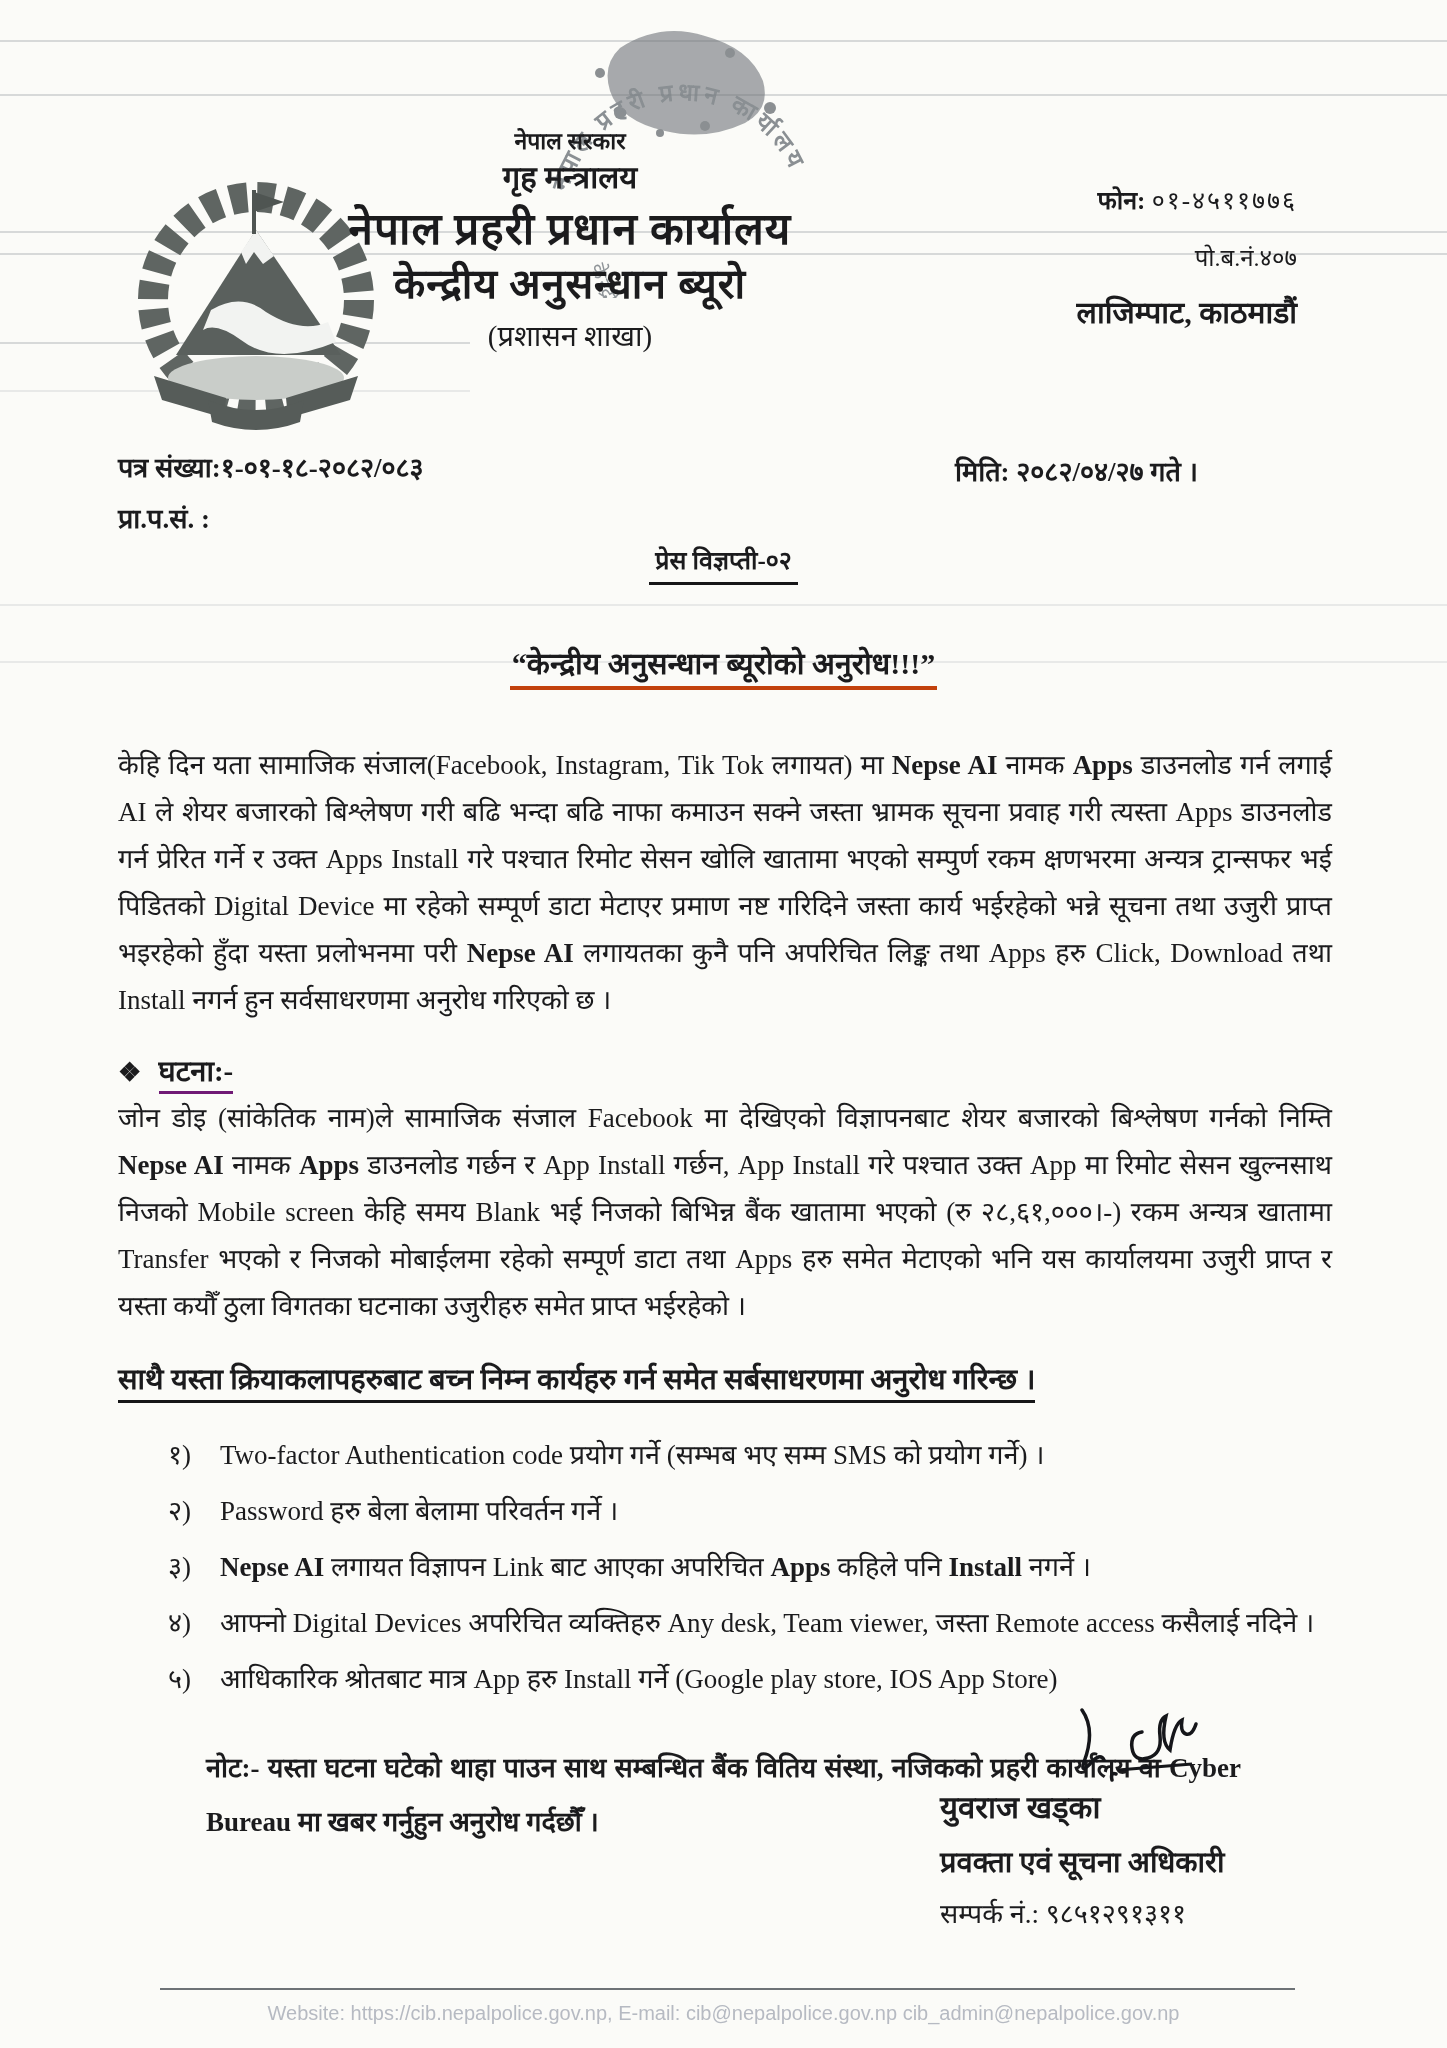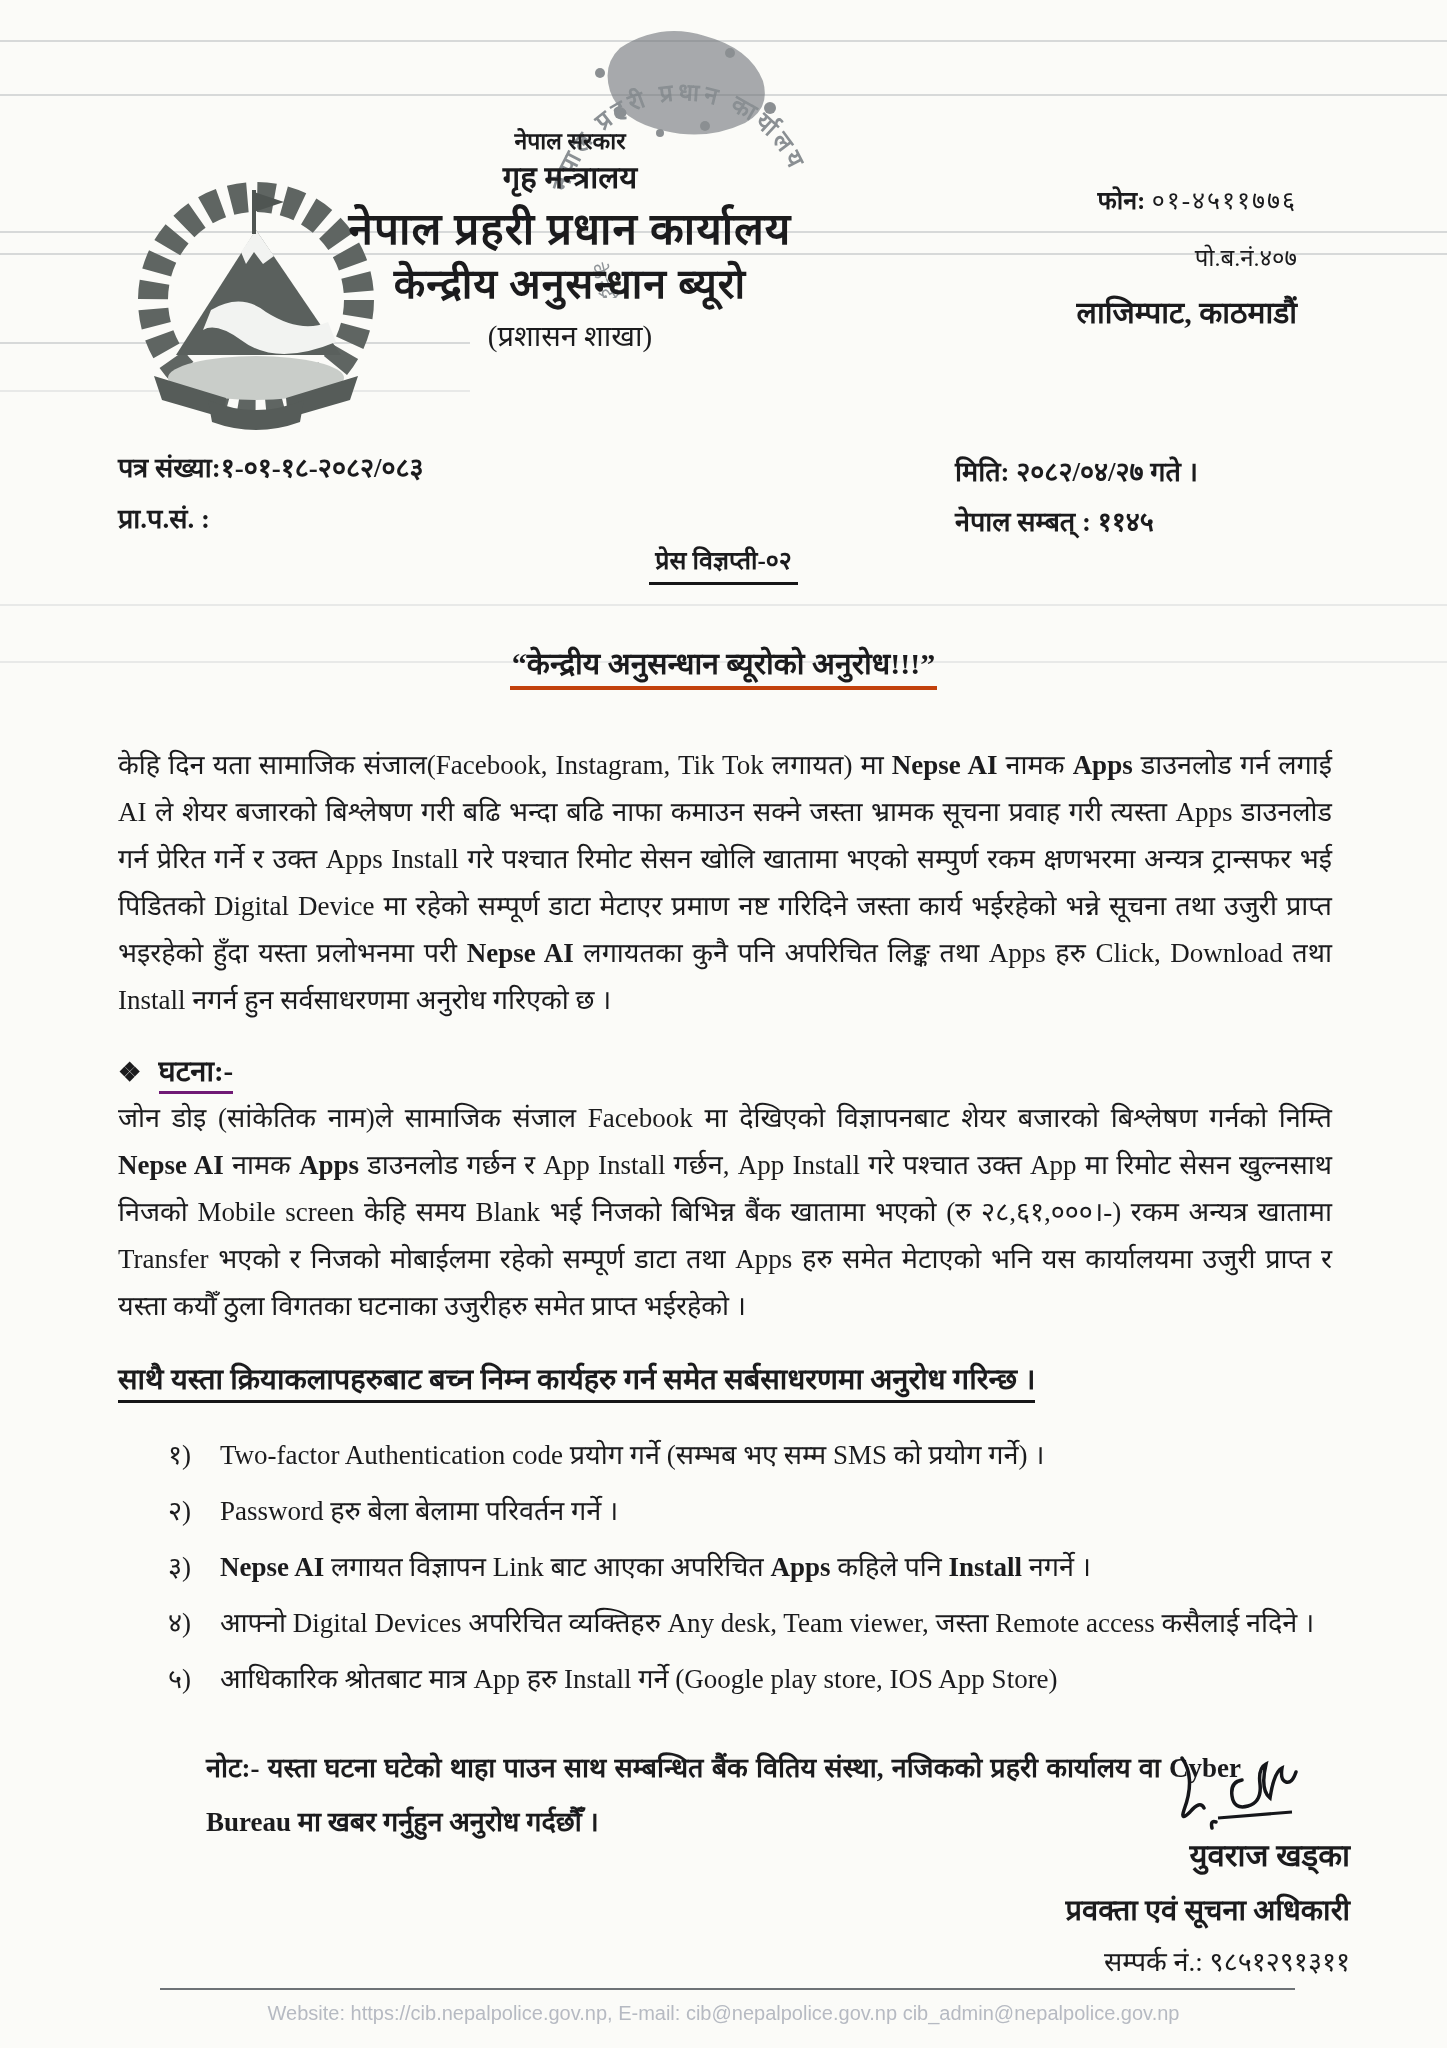--- a/index.html
+++ b/index.html
@@ -38,21 +38,21 @@
   .section-head{margin:26px 0 6px;font-size:29px;font-weight:700;}
   .section-head .diamond{font-size:26px;margin-right:10px;}
   .section-head .lbl{border-bottom:3px solid #701a75;padding-bottom:4px;}
   .advice-head{margin-top:28px;font-size:29px;font-weight:700;}
   .advice-head span{border-bottom:3px solid #161618;padding-bottom:5px;}
   .adv-list{margin:30px 0 0;padding:0 0 0 50px;list-style:none;}
   .adv-list li{font-size:27px;line-height:56px;}
   .adv-list .n{display:inline-block;width:52px;}
   .note{margin:34px 0 0 88px;width:1035px;font-size:27px;font-weight:700;line-height:54px;text-align:justify;}
   
-  .sig-block{position:absolute;left:940px;top:1740px;width:410px;text-align:right;}
+  .sig-block{position:absolute;left:940px;top:1692px;width:410px;text-align:left;}
   .sig-mark{width:190px;height:95px;margin-left:120px;}
   .sig-name{font-size:31px;font-weight:700;margin-top:-6px;}
   .sig-rank{font-size:28px;margin-top:12px;}
   .sig-role{font-size:29px;font-weight:700;margin-top:14px;}
   .sig-contact{font-size:27px;margin-top:14px;}
   
   .footer-rule{position:absolute;left:160px;top:1988px;width:1135px;height:2px;background:#6d7276;}
   .footer-text{position:absolute;left:0;top:2002px;width:100%;text-align:center;
     font-size:20px;color:#b6bac2;font-family:"Liberation Sans","DejaVu Sans",sans-serif;}
   b{font-family:inherit;}
@@ -122,21 +122,20 @@
     <div class="pobox">पो.ब.नं.४०७</div>
     <div class="address">लाजिम्पाट, काठमाडौं</div>
   </div>
 
   <div class="meta-left">
     <div>पत्र संख्या:१-०१-१८-२०८२/०८३</div>
     <div>प्रा.प.सं. :</div>
   </div>
   <div class="meta-right">
     <div>मिति: २०८२/०४/२७ गते ।</div>
-    <div>नेपाल सम्बत् : ११४५</div>
   </div>
 
   <div class="title"><span>प्रेस विज्ञप्ती-०२</span></div>
   <div class="subtitle"><span>“केन्द्रीय अनुसन्धान ब्यूरोको अनुरोध!!!”</span></div>
 
   <div class="content">
     <p class="para">केहि दिन यता सामाजिक संजाल(Facebook, Instagram, Tik Tok लगायत) मा <b>Nepse AI</b> नामक <b>Apps</b> डाउनलोड गर्न लगाई AI ले शेयर बजारको बिश्लेषण गरी बढि भन्दा बढि नाफा कमाउन सक्ने जस्ता भ्रामक सूचना प्रवाह गरी त्यस्ता Apps डाउनलोड गर्न प्रेरित गर्ने र उक्त Apps Install गरे पश्चात रिमोट सेसन खोलि खातामा भएको सम्पुर्ण रकम क्षणभरमा अन्यत्र ट्रान्सफर भई पिडितको Digital Device मा रहेको सम्पूर्ण डाटा मेटाएर प्रमाण नष्ट गरिदिने जस्ता कार्य भईरहेको भन्ने सूचना तथा उजुरी प्राप्त भइरहेको हुँदा यस्ता प्रलोभनमा परी <b>Nepse AI</b> लगायतका कुनै पनि अपरिचित लिङ्क तथा Apps हरु Click, Download तथा Install नगर्न हुन सर्वसाधरणमा अनुरोध गरिएको छ ।</p>
 
     <div class="section-head">
       <span class="diamond">❖</span>

